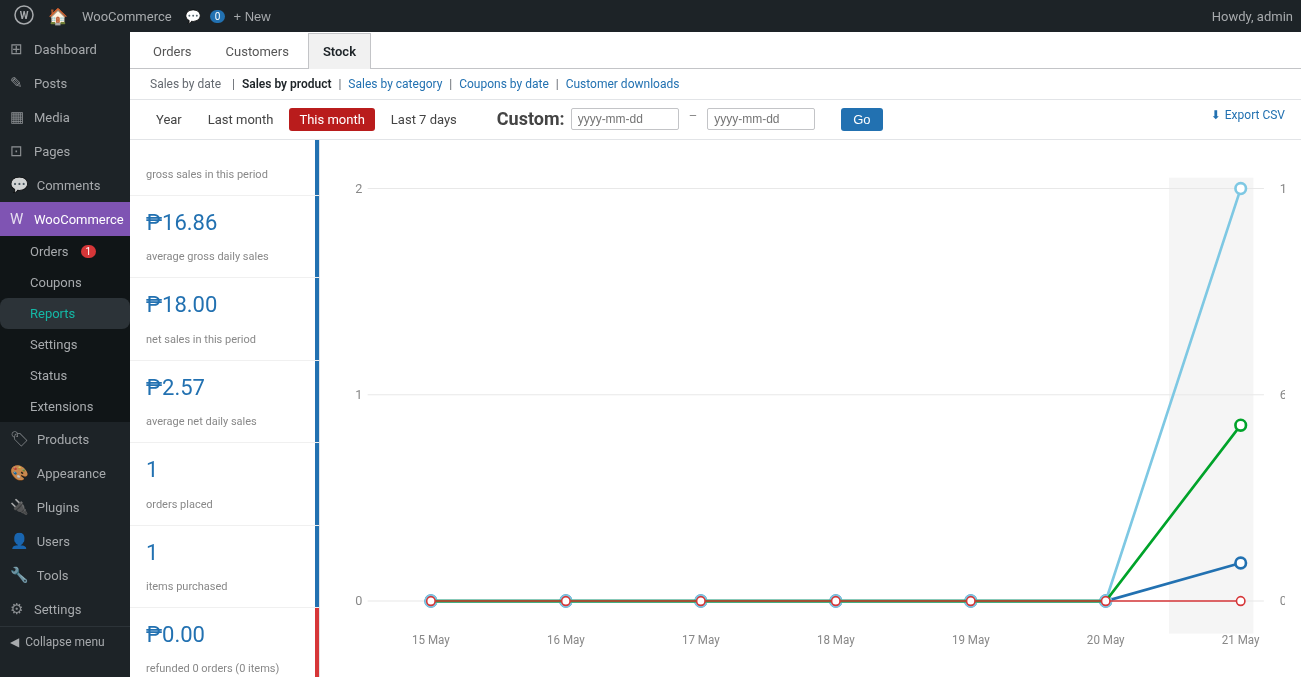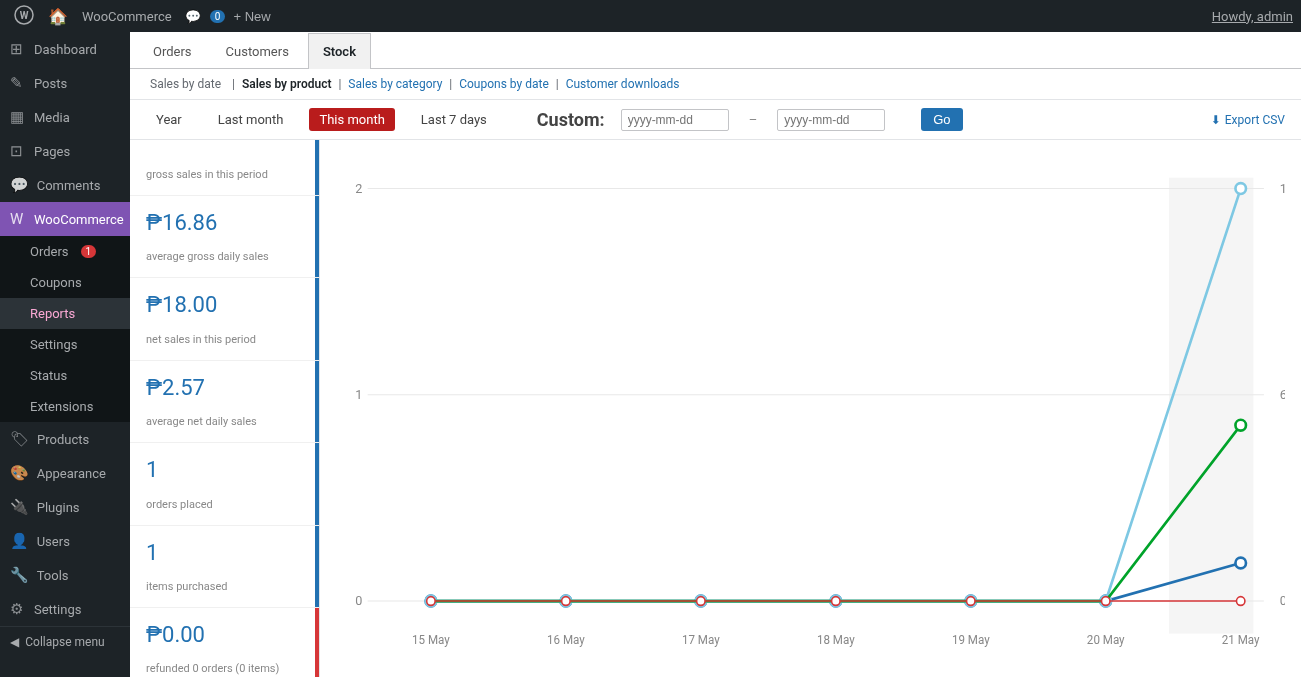--- a/index.html
+++ b/index.html
@@ -10,21 +10,21 @@
       background: #1d2327;
       color: #a7aaad;
       height: 32px;
       display: flex;
       align-items: center;
       padding: 0 8px;
       font-size: 13px;
       gap: 0;
     }
     .admin-bar-left { display: flex; align-items: center; gap: 8px; flex: 1; }
-    .admin-bar-right { display: flex; align-items: flex-end; gap: 6px; text-decoration: underline; }
+    .admin-bar-right { display: flex; align-items: flex-end; gap: 6px; }
     .admin-bar a { color: #a7aaad; text-decoration: none; font-size: 13px; padding: 0 6px; }
     .wp-logo { width: 20px; height: 20px; fill: #a7aaad; }
     .home-icon { font-size: 16px; }
     .bar-sep { color: #3c434a; margin: 0 2px; }
     .new-btn { background: none; border: none; color: #a7aaad; cursor: pointer; font-size: 13px; display: flex; align-items: center; gap: 4px; }
     .comment-count { background: #2271b1; color: #fff; border-radius: 10px; padding: 1px 5px; font-size: 10px; }
     .howdy { color: #a7aaad; font-size: 13px; }
 
     
     .layout { display: flex; height: calc(100vh - 32px); }
@@ -44,21 +44,21 @@
       padding: 8px 10px;
       cursor: pointer;
       font-size: 13px;
       color: #a7aaad;
       text-decoration: none;
     }
     .sidebar-icon { font-size: 15px; opacity: 0.8; min-width: 16px; }
     .sidebar-label { font-size: 13px; }
     .sidebar-submenu { background: #101517; }
     .sidebar-submenu .sidebar-item { padding-left: 30px; font-size: 12px; }
-    .sidebar-submenu .sidebar-item.active-sub { color: #f9a8d4; background: #2c3338; }
+    .sidebar-submenu .sidebar-item.active-sub { color: #14b8a6; background: #2c3338; border-radius: 8px; }
     .badge-red { background: #d63638; color: #fff; border-radius: 10px; padding: 1px 5px; font-size: 10px; margin-left: 4px; }
     .woo-item { background: #3c2a6e; }
     .woo-item.active-woo { background: #7f54b3; color: #fff; }
 
     
     .main-content {
       flex: 1;
       background: #f1f1f1;
       overflow-y: auto;
       display: flex;
@@ -105,22 +105,22 @@
     .sub-nav a { color: #2271b1; text-decoration: none; font-size: 12px; }
     .sub-nav span { color: #646970; margin: 0 4px; }
     .sub-nav .current-sub { color: #1d2327; font-weight: 600; }
 
     
     .filter-bar {
       background: #fff;
       padding: 8px 16px;
       border-bottom: 1px solid #e2e4e7;
       display: flex;
-      align-items: center;
-      gap: 16px;
+      align-items: flex-start;
+      gap: 6px;
     }
     .filter-link {
       padding: 4px 10px;
       font-size: 13px;
       color: #444;
       cursor: pointer;
       border-radius: 3px;
       text-decoration: none;
       background: none;
       border: none;

